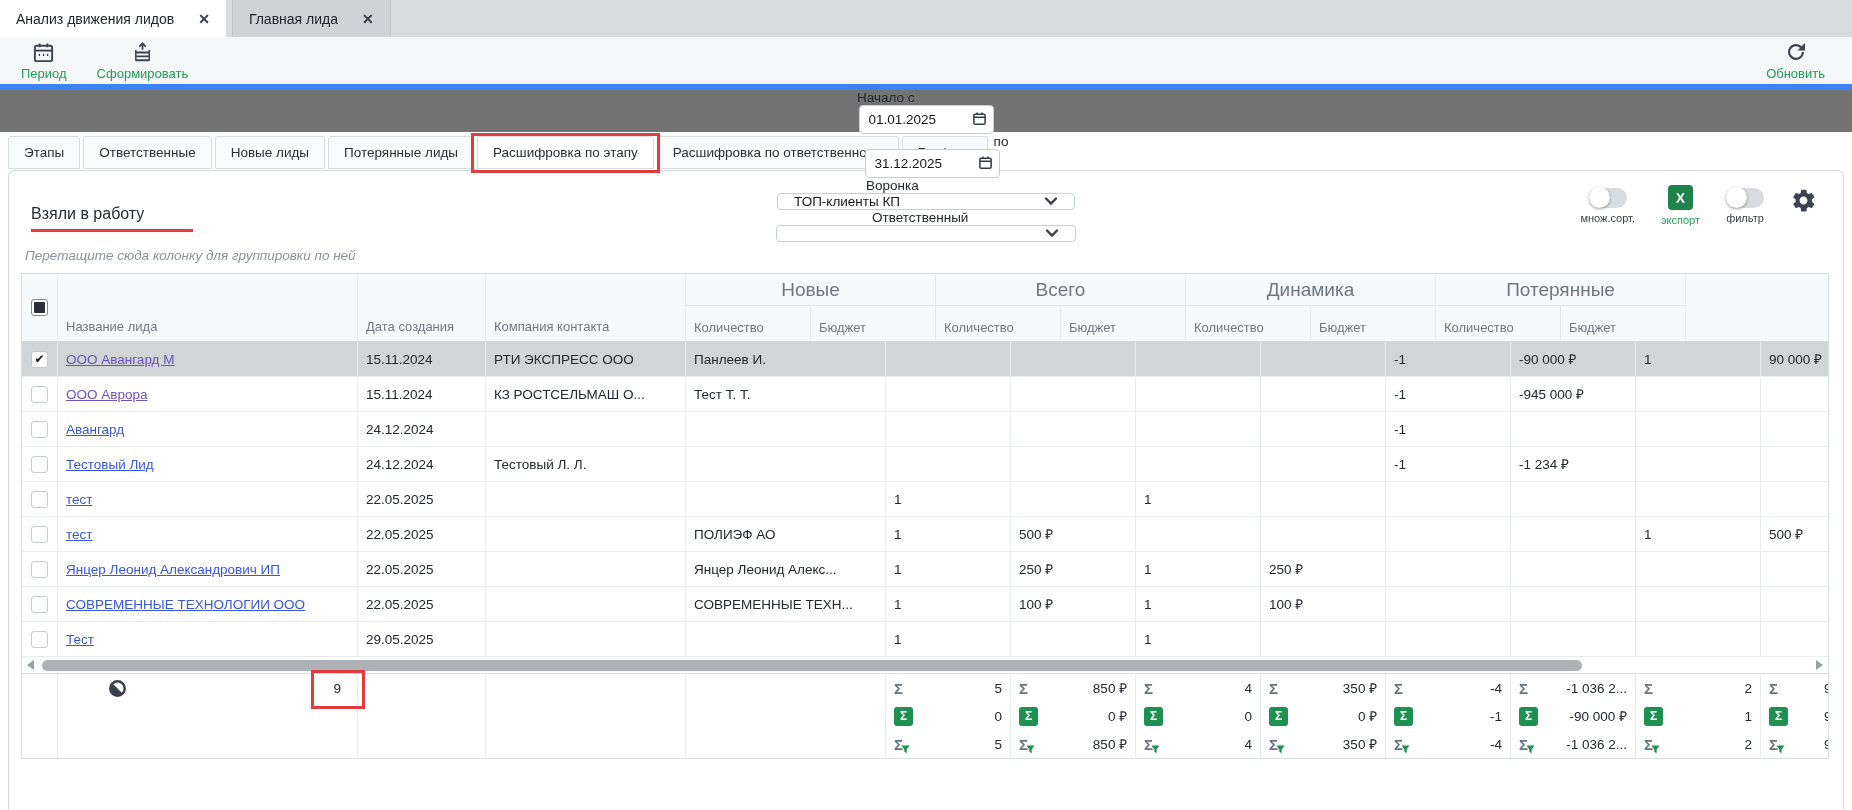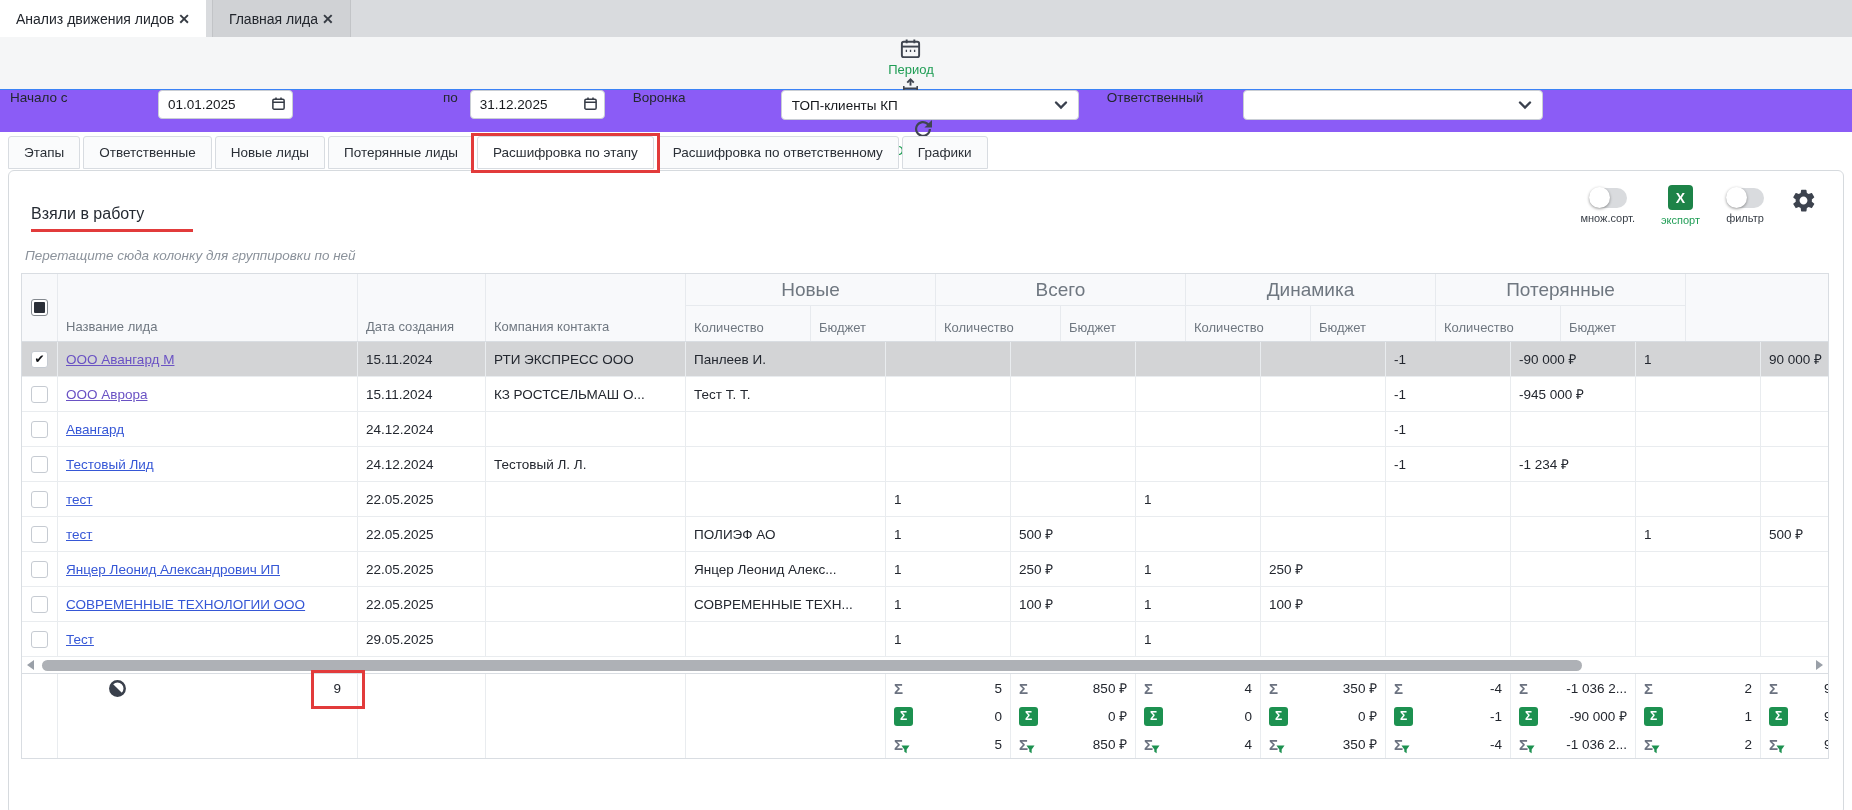--- a/index.html
+++ b/index.html
@@ -1,46 +1,46 @@
 <!DOCTYPE html>
 <html><head>
 <meta charset="utf-8">
 <style>
   * { margin:0; padding:0; box-sizing:border-box; }
   html,body { width:1852px; height:810px; overflow:hidden; background:#fff;
               font-family:"Liberation Sans", sans-serif; color:#23272f; }
 
   
   .tabbar { height:37px; background:#d9dbde; display:flex; align-items:stretch; }
-  .wtab { display:flex; align-items:center; gap:4px; padding:0 16px; font-size:14px; color:#22262d; cursor:default; }
+  .wtab { display:flex; align-items:center; gap:24px; padding:0 16px; font-size:14px; color:#22262d; cursor:default; }
   .wtab.active { background:#ffffff; }
   .wtab.inactive { background:#d0d2d5; border-left:1px solid #c2c4c7; border-right:1px solid #c2c4c7; margin-left:6px; }
   .wtab-close { font-size:14px; font-weight:bold; color:#363b43; line-height:1; }
 
   
-  .toolbar { height:53px; background:#f5f6f7; border-bottom:1px solid #3b82f6; display:flex; align-items:center; padding:0 21px;flex-direction:column; }
+  .toolbar { height:53px; background:#f5f6f7; border-bottom:6px solid #3b82f6; display:flex; align-items:center; padding:0 21px; }
   .tool-btn { display:flex; flex-direction:column; align-items:center; gap:2px; margin-right:30px; cursor:pointer; }
   .tool-btn svg { display:block; }
   .tool-label { font-size:13px; color:#1f9d55; }
   .toolbar .spacer { flex:1; }
   .tool-btn.right { margin-right:6px; }
 
   
-  .filterbar { height:42px; background:#8b5cf6; display:flex; font-size:13.5px; color:#23272f; }
+  .filterbar { height:42px; background:#737373; display:flex; align-items:center; font-size:13.5px; color:#23272f;flex-direction:column; }
   .flabel { white-space:nowrap; }
   .lbl-start { margin-left:10px; width:148px; }
   .date-wrap { position:relative; width:135px; height:29px; }
   .date-input { width:135px; height:29px; border:1px solid #c9ced5; border-radius:4px; padding:0 28px 0 9px;
                 font-size:13.5px; font-family:"Liberation Sans",sans-serif; color:#16181c; background:#fff; }
   .date-cal { position:absolute; right:7px; top:6px; }
   .lbl-po { margin-left:150px; }
   .dw2 { margin-left:12px; }
   .lbl-funnel { margin-left:28px; width:148px; }
   .select { height:30px; border:1px solid #c9ced5; border-radius:4px; background:#fff; display:flex; align-items:center;
-            padding:0 10px; font-size:13.5px; color:#16181c; cursor:pointer; }
+            padding:0 16px; font-size:13.5px; color:#16181c; cursor:pointer; }
   .sel-funnel { width:298px; }
   .lbl-resp { margin-left:28px; width:136px; }
   .sel-resp { width:300px; }
   .select .sel-text { flex:1; white-space:nowrap; overflow:hidden; }
   .chev { flex:none; }
 
   
   .rtabs { display:flex; gap:3px; padding:2px 8px 0; height:37px; align-items:flex-end; background:#fff; }
   .rtab { height:33px; display:flex; align-items:center; padding:0 15px; font-size:13.5px; color:#2a2f36;
           background:#fafbfc; border:1px solid #d8dce1; border-radius:3px 3px 0 0; cursor:pointer; white-space:nowrap; }

